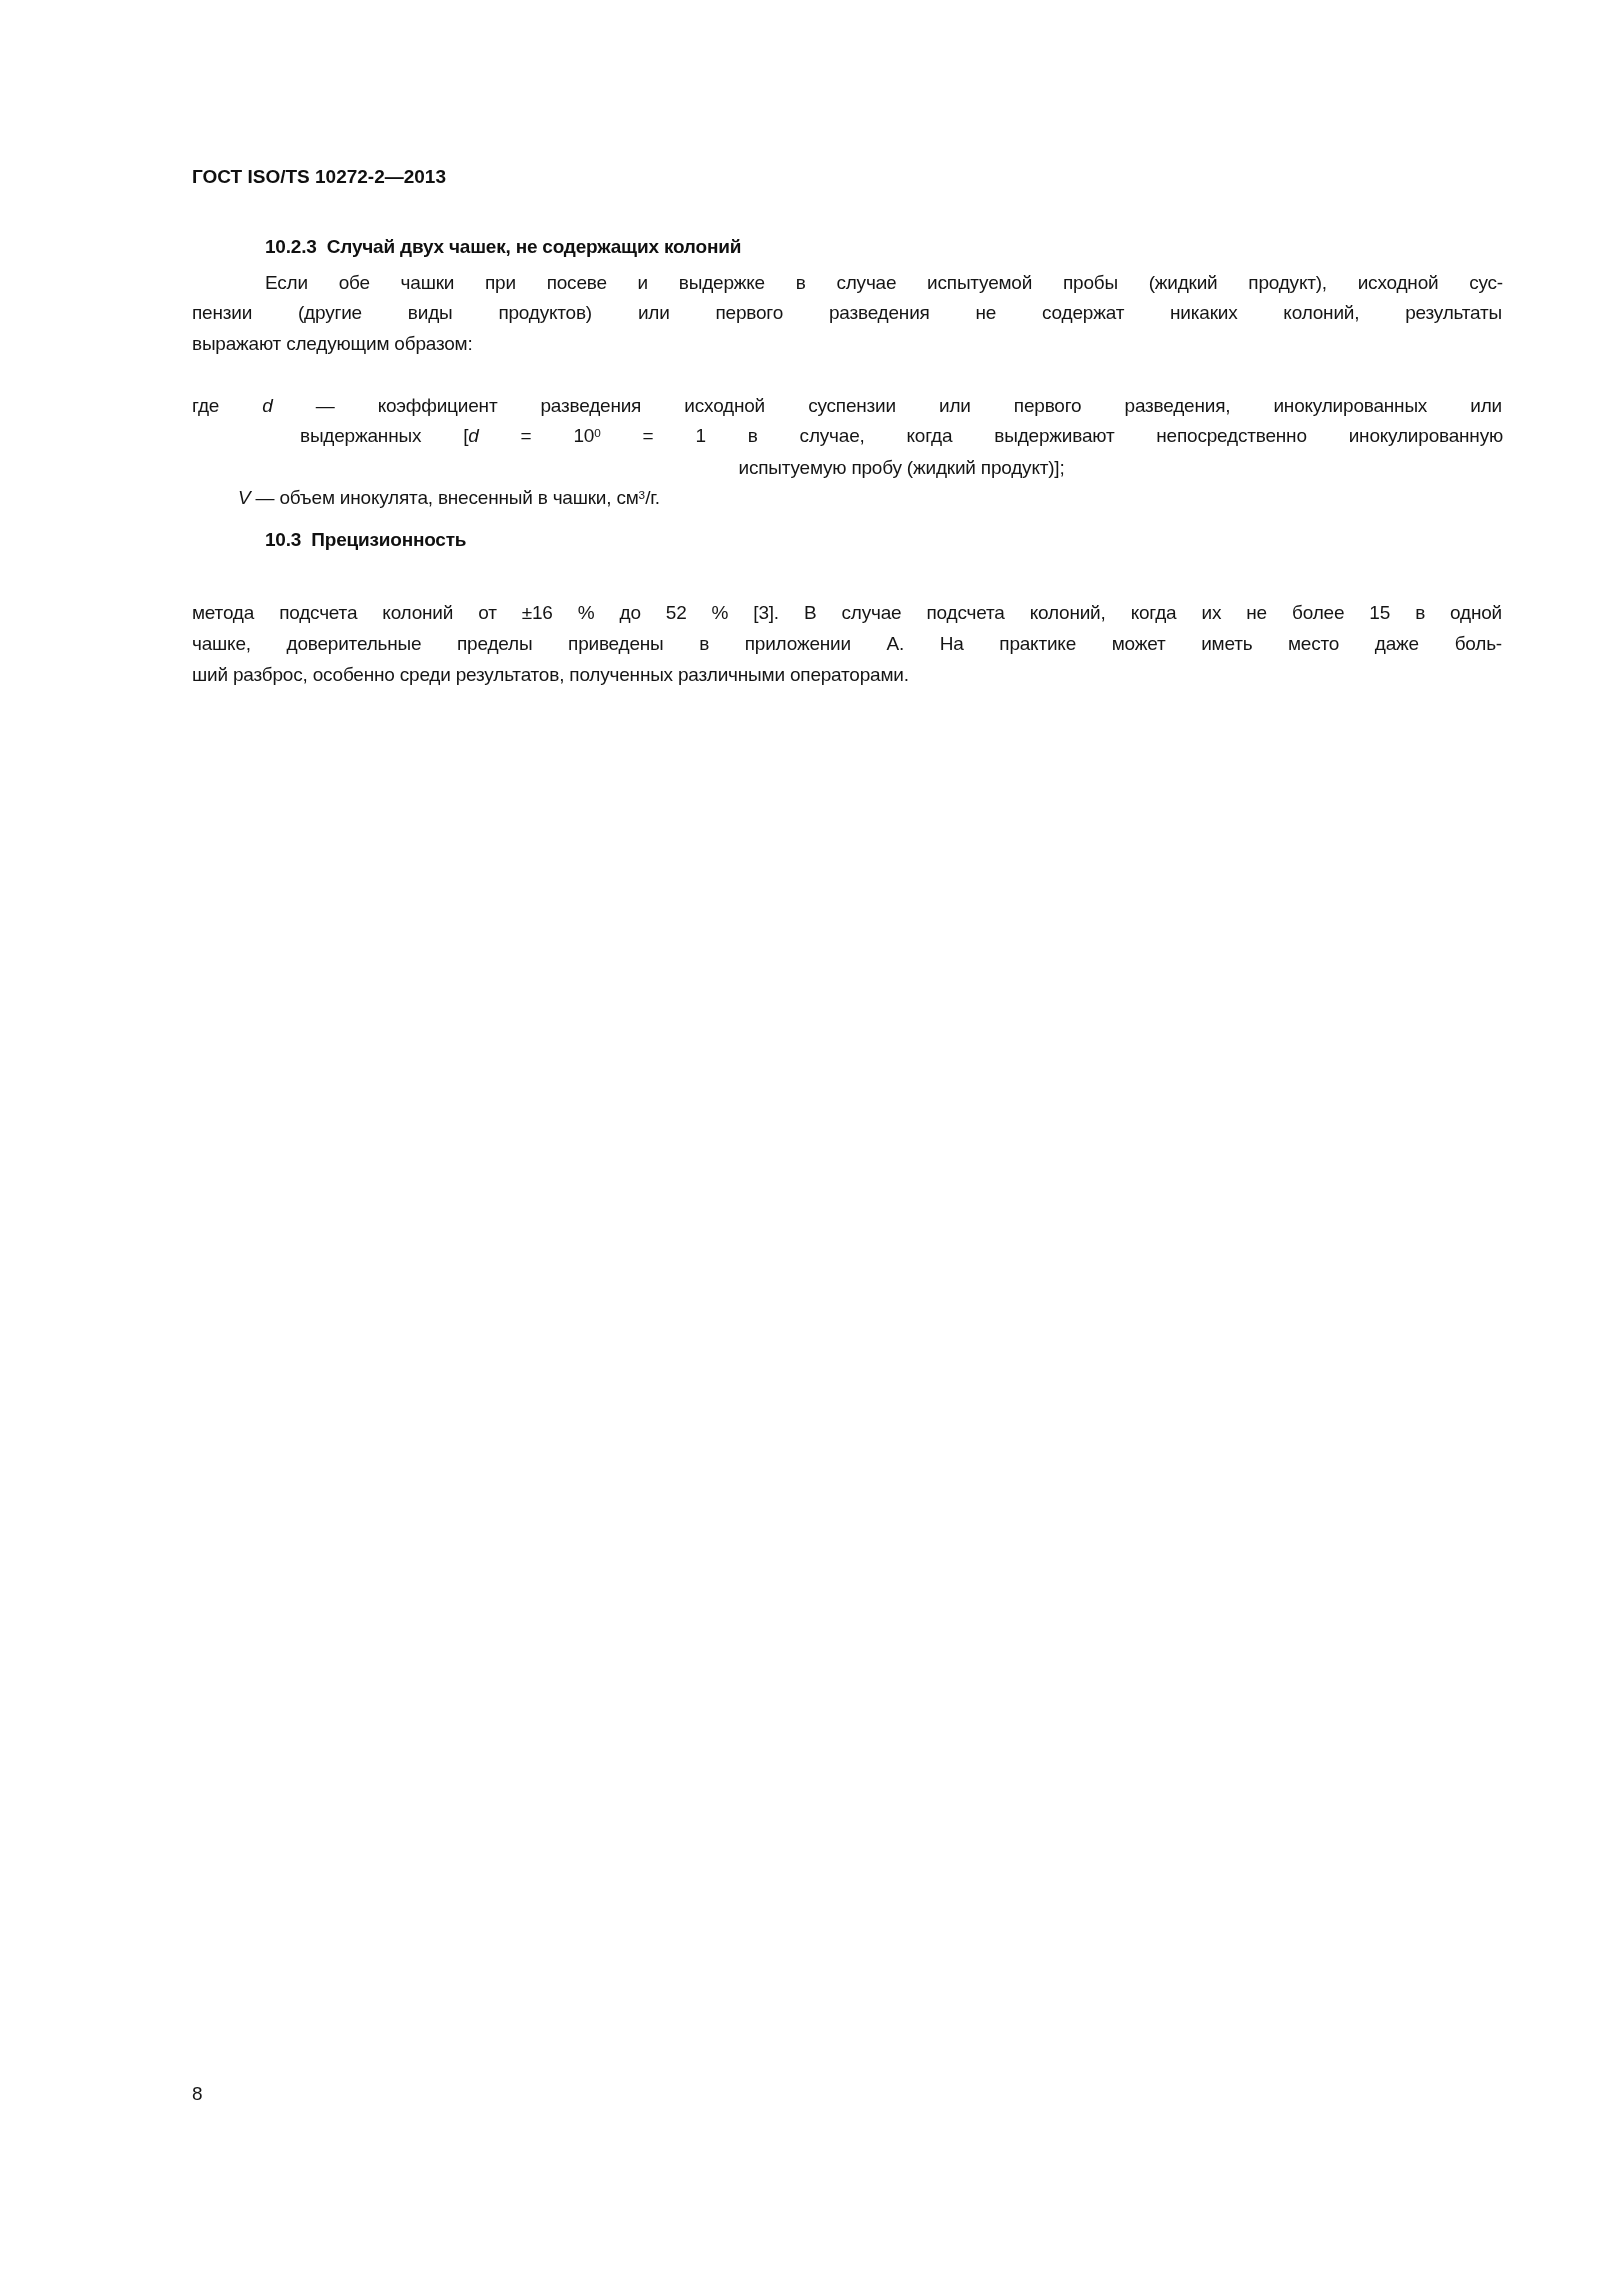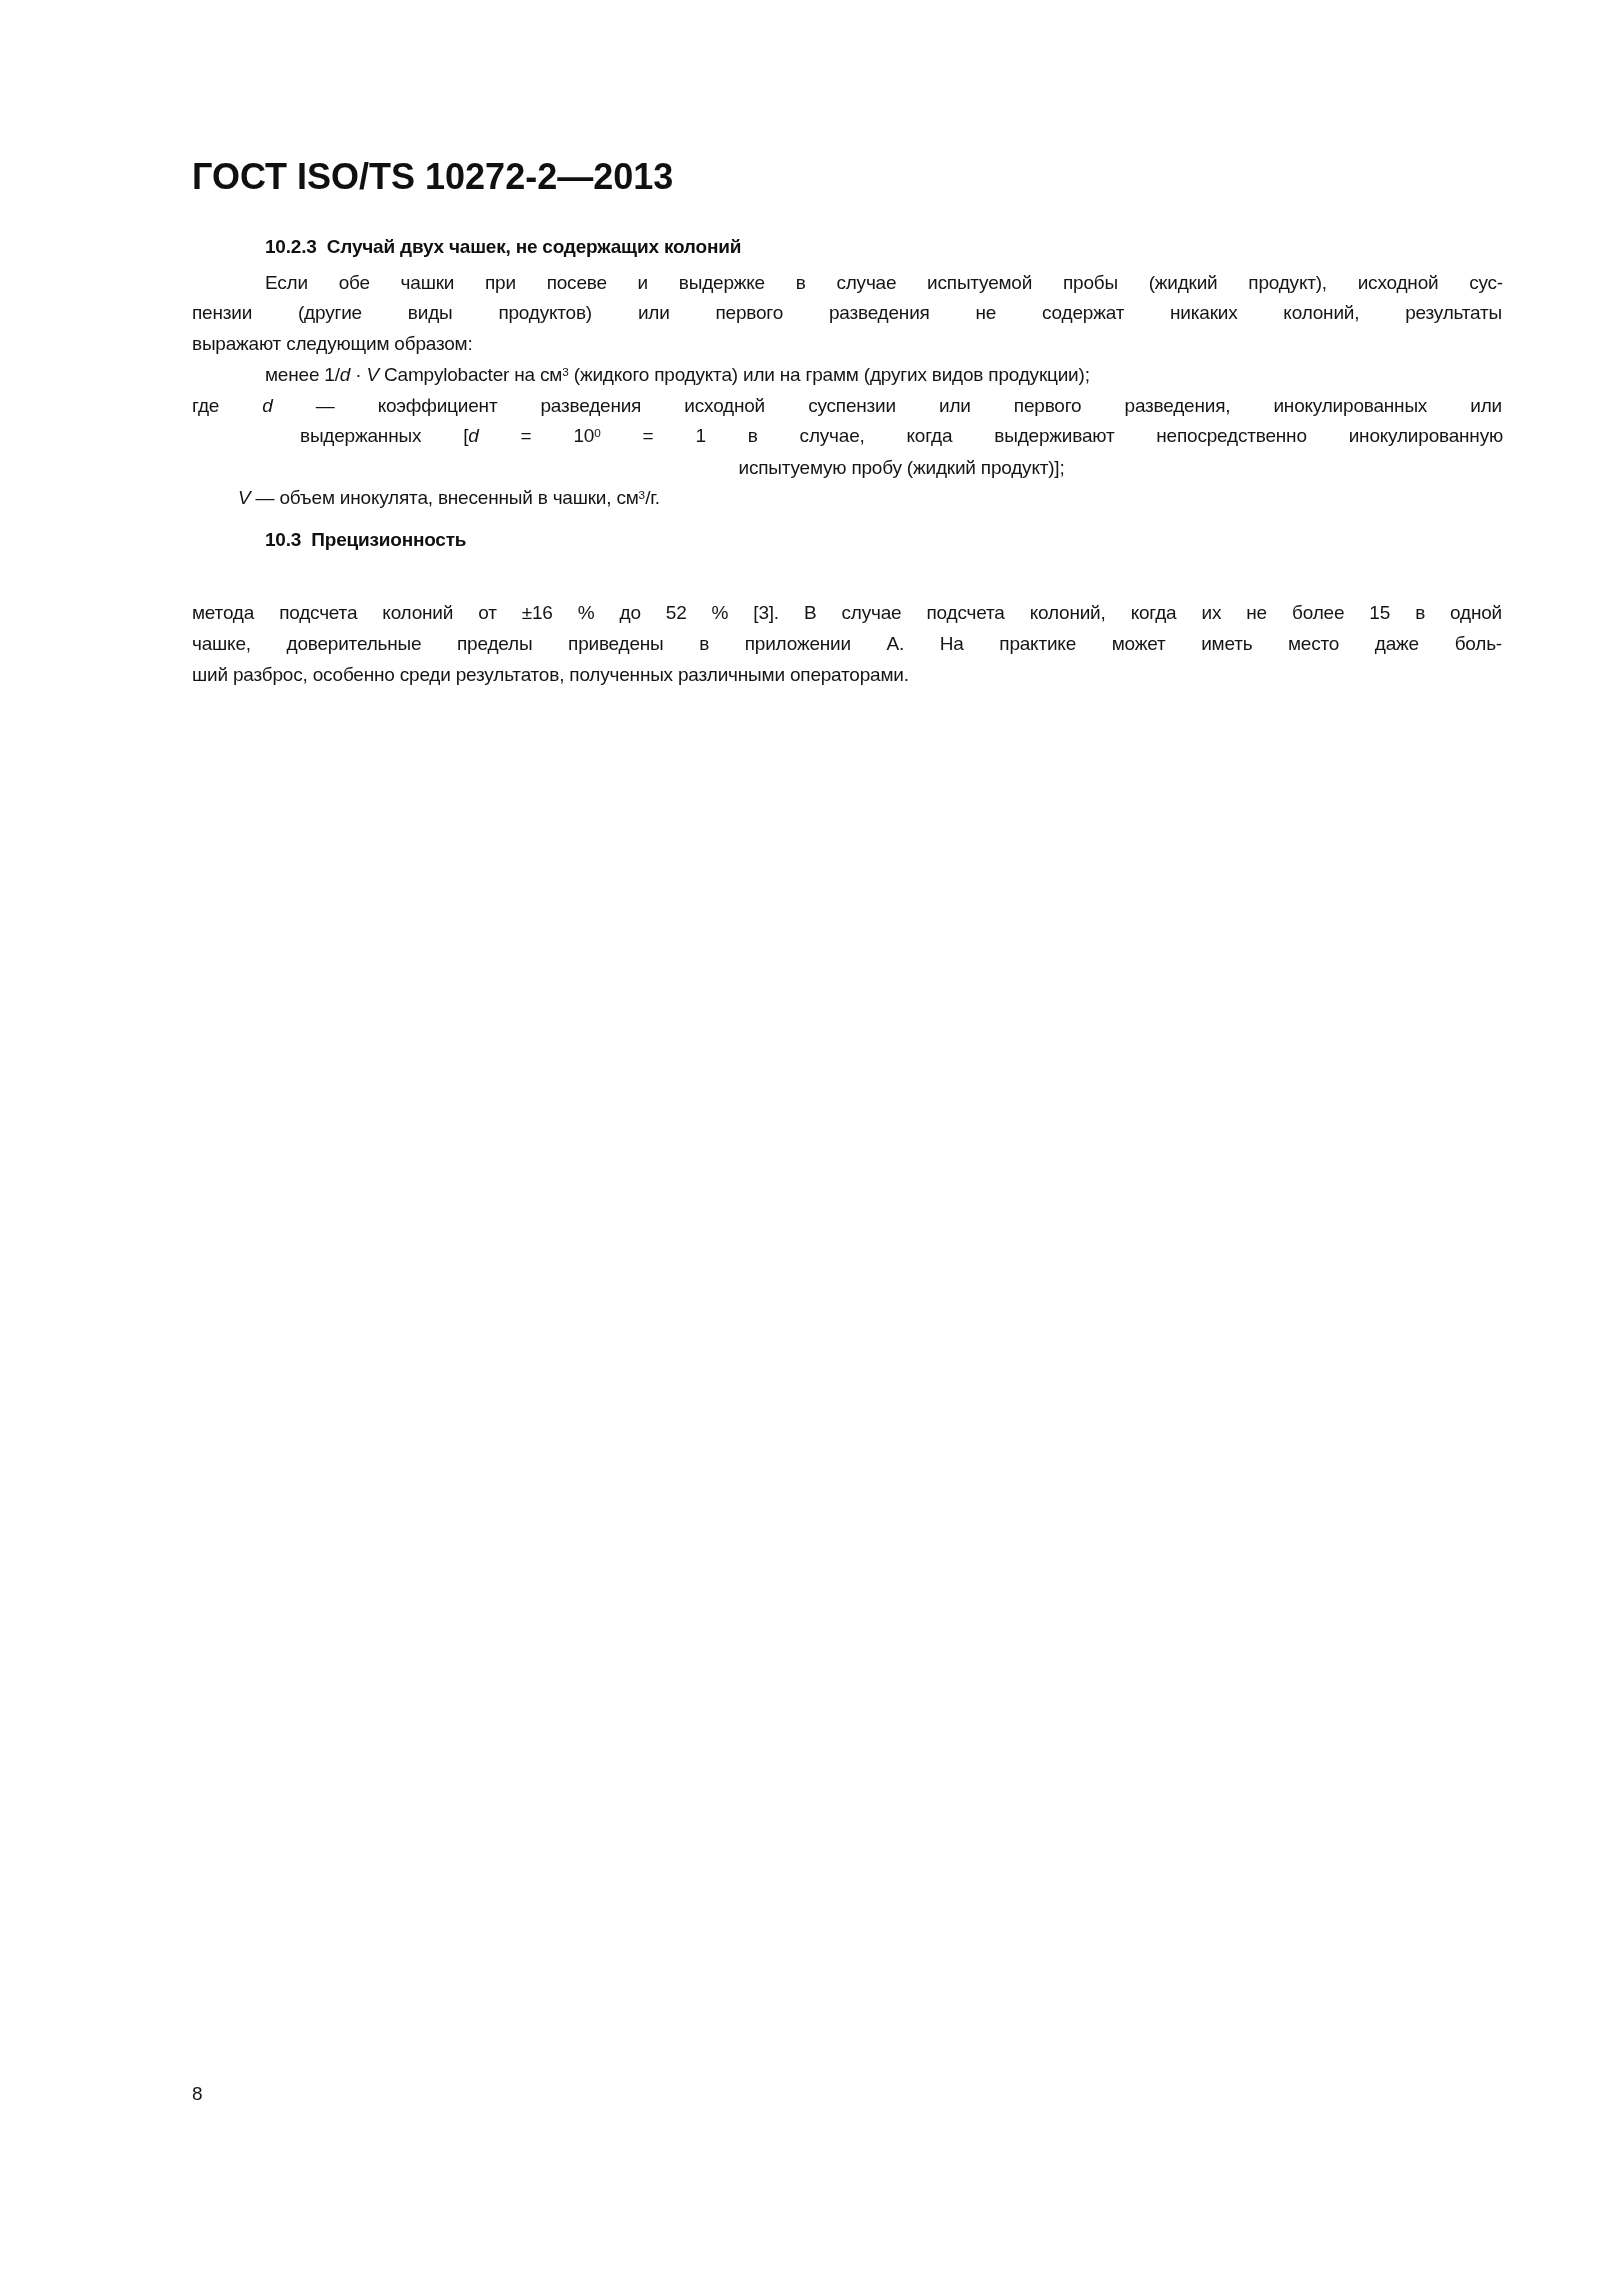--- a/index.html
+++ b/index.html
@@ -29,21 +29,21 @@
   }
   .jb {             
     text-align: justify;
     text-align-last: justify;
   }
   .ind1 { padding-left: 73px;  width: 1238px; }  
   .ind2 { padding-left: 108px; width: 1203px; text-align: center; }  
   .indv { padding-left: 46px;  width: 1264px; }  
   .bold { font-weight: bold; color: #101010; }
   .pre  { white-space: pre; }
-  .hdr  { font-size: 36px; letter-spacing: 0; }
+  .hdr  { font-size: 19px; letter-spacing: 0; }
   .it   { font-style: italic; }
   sup.sp {
     font-size: 0.62em;
     letter-spacing: 0;
     vertical-align: 0.42em;
     line-height: 0;
   }
   .pageno { width: 59px; }
 </style>
 </head>
@@ -52,21 +52,20 @@
 <div id="page">
 
   <div class="ln hdr bold pre" style="top:161px">ГОСТ ISO/TS 10272-2—2013</div>
 
   <div class="ln bold pre ind1" style="top:231px">10.2.3  Случай двух чашек, не содержащих колоний</div>
 
   <div class="ln jb ind1" style="top:267px">Если обе чашки при посеве и выдержке в случае испытуемой пробы (жидкий продукт), исходной сус-</div>
   <div class="ln jb" style="top:297px">пензии (другие виды продуктов) или первого разведения не содержат никаких колоний, результаты</div>
   <div class="ln" style="top:328px">выражают следующим образом:</div>
 
-  <div class="ln ind1" style="top:359px"><span>менее 1/</span><span class="it">d</span><span> · </span><span class="it">V</span><span> Campylobacter на см</span><sup class="sp">3</sup><span> (жидкого продукта) или на грамм (других видов продукции);</span></div>
 
   <div class="ln jb" style="top:390px"><span>где </span><span class="it">d</span><span> — коэффициент разведения исходной суспензии или первого разведения, инокулированных или</span></div>
 
   <div class="ln jb ind2" style="top:420px"><span>выдержанных [</span><span class="it">d</span><span> = 10</span><sup class="sp">0</sup><span> = 1 в случае, когда выдерживают непосредственно инокулированную</span></div>
 
   <div class="ln ind2" style="top:452px">испытуемую пробу (жидкий продукт)];</div>
 
   <div class="ln indv" style="top:482px"><span class="it">V</span><span> — объем инокулята, внесенный в чашки, см</span><sup class="sp">3</sup><span>/г.</span></div>
 
   <div class="ln bold pre ind1" style="top:524px">10.3  Прецизионность</div>

